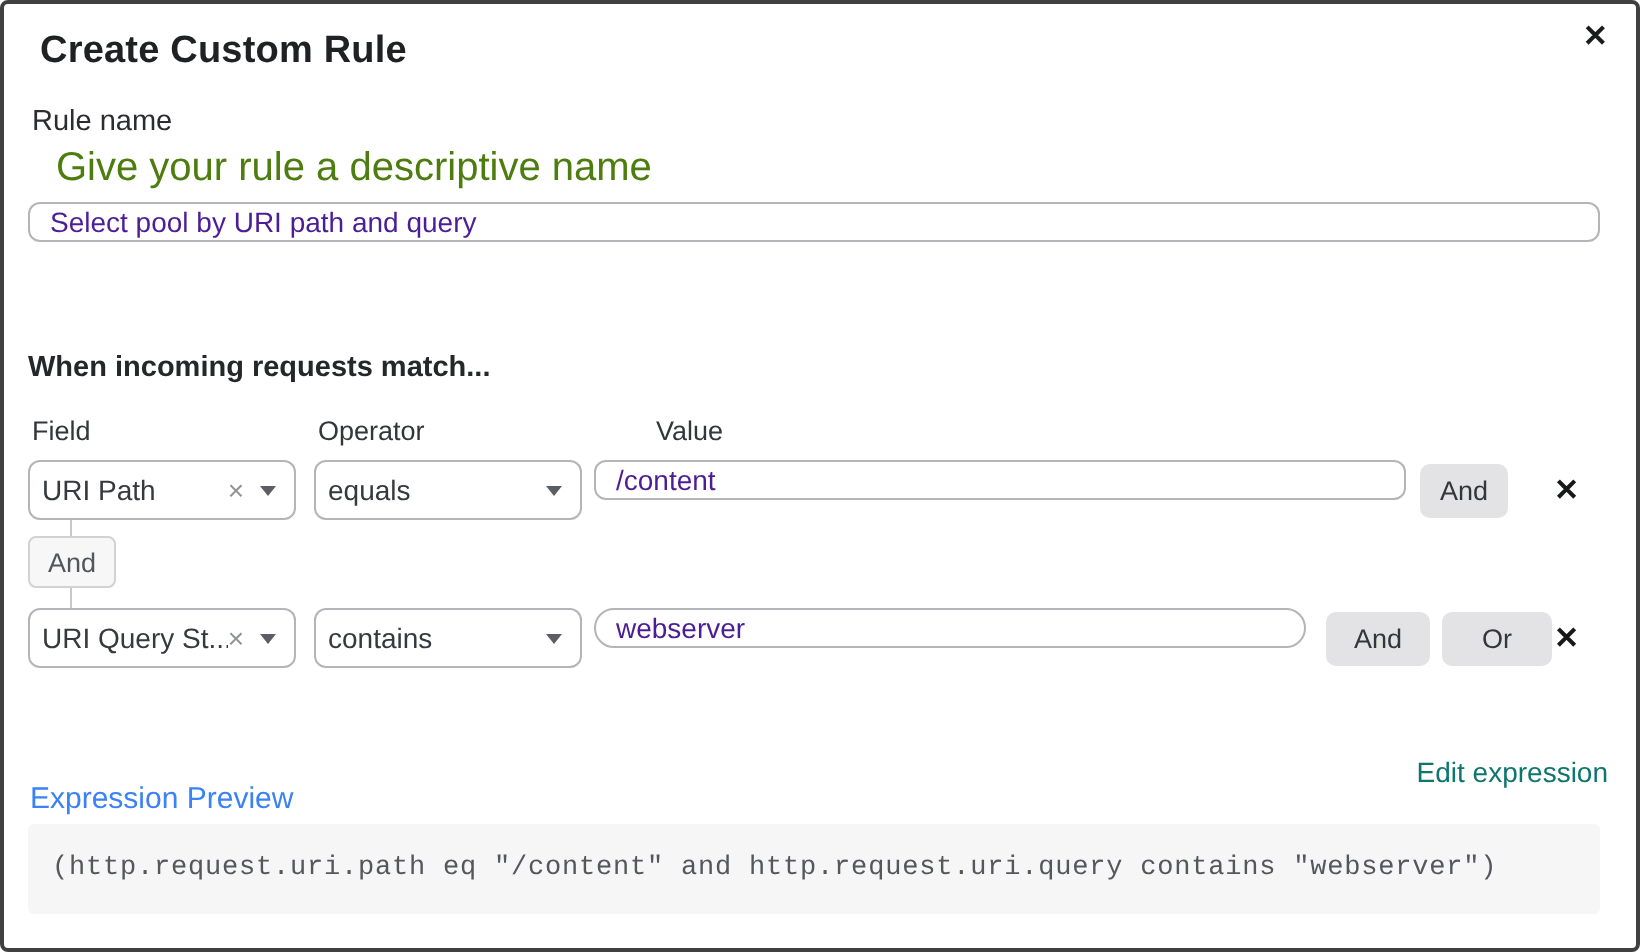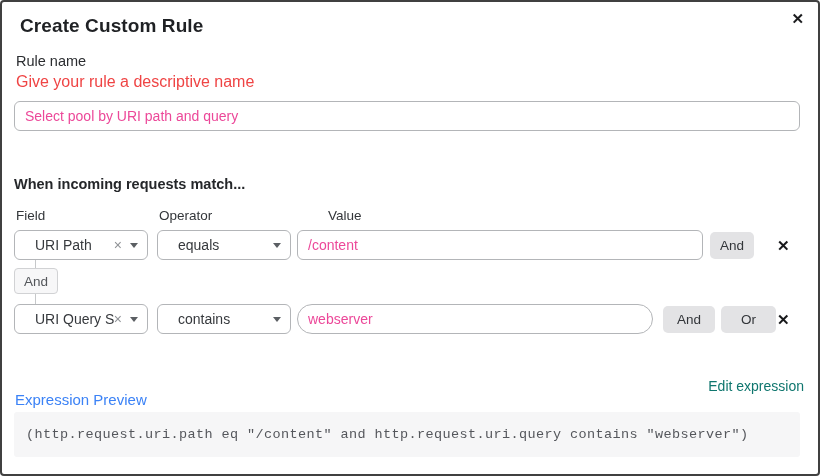--- a/index.html
+++ b/index.html
@@ -16,36 +16,36 @@
   .title{
     position:absolute;left:14px;top:9px;margin:4px;
     font-size:19px;font-weight:700;color:#1f2124;letter-spacing:.1px;
   }
   .close-btn{
     position:absolute;right:10px;top:5px;
     background:none;border:none;padding:4px;
     font-size:15px;font-weight:700;color:#1b1c1e;cursor:pointer;line-height:1;
   }
   .rule-label{position:absolute;left:14px;top:51px;font-size:14.5px;color:#2b2d30;}
-  .rule-helper{position:absolute;left:14px;top:71px;font-size:16px;color:#ef4444;}
+  .rule-helper{position:absolute;left:26px;top:71px;font-size:20px;color:#4d7c0f;}
   .text-input{
-    position:absolute;height:30px;box-sizing:border-box;
+    position:absolute;height:20px;box-sizing:border-box;
     border:1px solid #b3b5b8;border-radius:6px;background:#fff;
-    padding:0 10px;font-size:14px;color:#ec4899;
+    padding:0 10px;font-size:14px;color:#4c1d95;
     font-family:"Liberation Sans",sans-serif;outline:none;
   }
   .rule-input{left:12px;top:99px;width:786px;}
   .match-heading{position:absolute;left:12px;top:174px;font-size:14.5px;font-weight:700;color:#25272a;}
   .col-label{position:absolute;top:206px;font-size:13.5px;color:#33363a;}
   .col-field{left:14px;} .col-operator{left:157px;} .col-value{left:296px;margin-left:30px;}
 
   .sel{
     position:absolute;height:30px;width:134px;box-sizing:border-box;
     border:1px solid #b3b5b8;border-radius:6px;background:#fff;
-    display:flex;align-items:center;padding:0 9px 0 20px;
+    display:flex;align-items:center;padding:0 9px 0 6px;
     font-size:14px;color:#36393d;cursor:pointer;
   }
   .sel .txt{white-space:nowrap;overflow:hidden;}
   .sel .right{margin-left:auto;display:flex;align-items:center;gap:8px;}
   .clear-x{color:#8f9296;font-size:14px;line-height:1;cursor:pointer;}
   .caret{width:0;height:0;border-left:4.5px solid transparent;border-right:4.5px solid transparent;border-top:5.5px solid #5b5f63;}
 
   .row1{top:228px;} .row2{top:302px;}
   .sel-field{left:12px;} .sel-op{left:155px;}
   .val-input-1{left:295px;top:228px;width:406px;}

